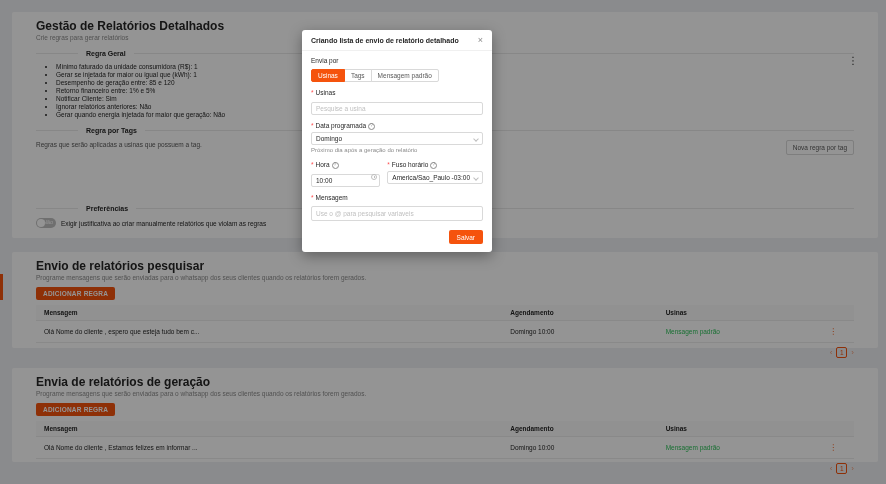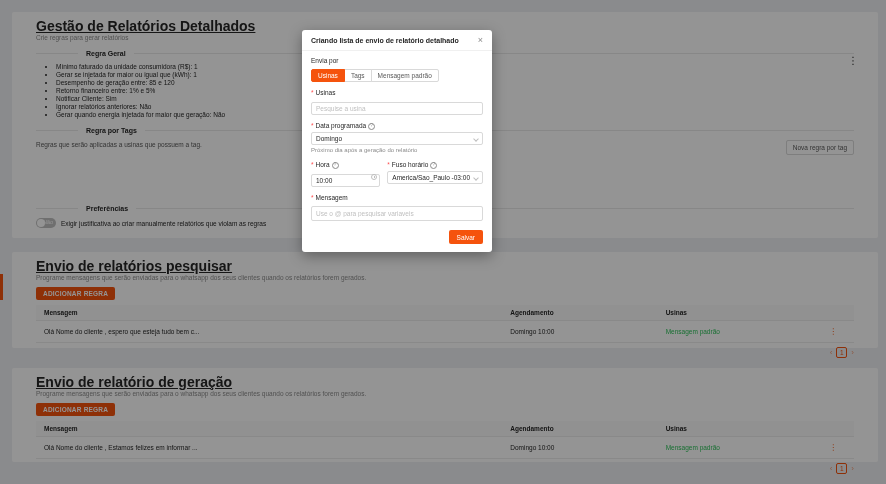--- a/index.html
+++ b/index.html
@@ -6,21 +6,21 @@
   * { box-sizing:border-box; }
   html,body { margin:0; padding:0; background:#dfe2e6; }
   .stage { position:relative; width:886px; height:484px; overflow:hidden;
            background:#eef0f3; font-family:"Liberation Sans", sans-serif; }
 
   
   .card { position:absolute; left:12px; width:866px; background:#fff; border-radius:2px; padding:8px 24px; }
   #card-rules { top:12px; height:226px; }
   #card-detailed { top:252px; height:96px; }
   #card-generation { top:368px; height:94px; }
-  .card-title { font-size:14px; font-weight:bold; color:#262626; line-height:12px;text-decoration:underline; }
+  .card-title { font-size:12px; font-weight:bold; color:#262626; line-height:12px; }
   .card-sub { font-size:6.5px; color:#8c8c8c; margin-top:2px; line-height:8px; }
 
   .divider { display:flex; align-items:center; margin:7px 0 5px; }
   .dl { height:1px; background:#e9e9e9; }
   .dl.short { width:42px; } .dl.long { flex:1; }
   .dt { font-size:7px; font-weight:bold; color:#262626; padding:0 8px; line-height:9px; }
 
   ul.rules { margin:2px 0 0; padding:0 0 0 20px; }
   ul.rules li { font-size:6.5px; line-height:8px; color:#262626; }
 
@@ -176,21 +176,21 @@
       </tbody>
     </table>
     <div class="pagination">
       <span class="pg-arrow">‹</span>
       <span class="pg-page">1</span>
       <span class="pg-arrow">›</span>
     </div>
   </div>
 
   <div class="card" id="card-generation">
-    <div class="card-title">Envio de relatório de geração</div>
+    <div class="card-title">Envia de relatórios de geração</div>
     <div class="card-sub">Programe mensagens que serão enviadas para o whatsapp dos seus clientes quando os relatórios forem gerados.</div>
     <button class="btn-accent">ADICIONAR REGRA</button>
     <table class="rtable">
       <colgroup>
           <col style="width:57%">
           <col style="width:19%">
           <col style="width:20%">
           <col style="width:4%">
         </colgroup>
       <thead>

